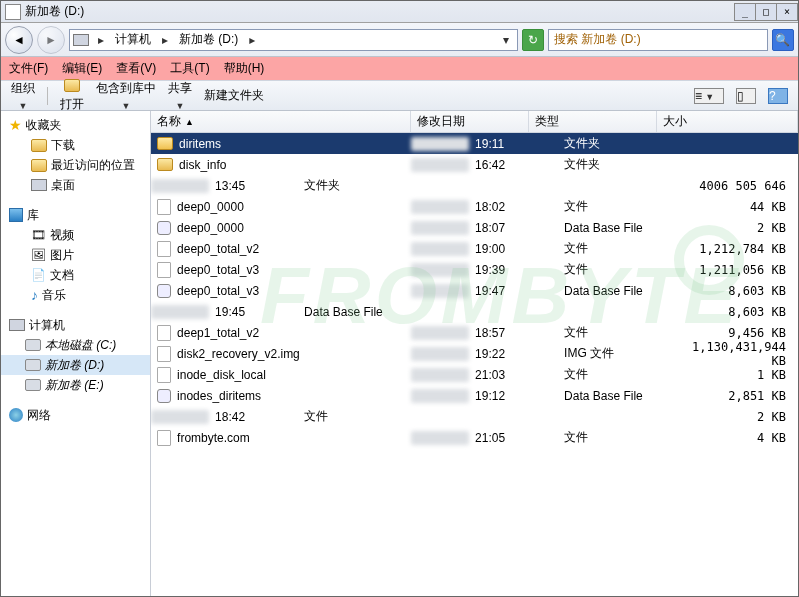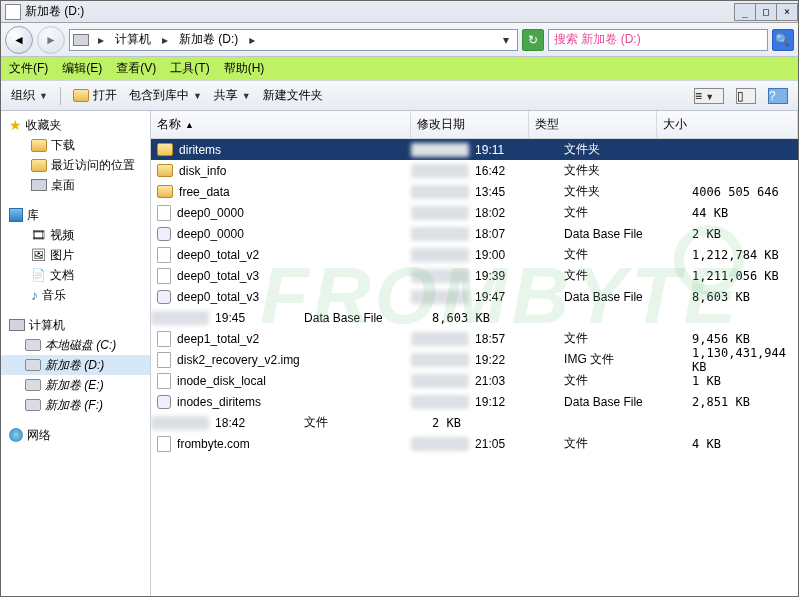--- a/index.html
+++ b/index.html
@@ -14,30 +14,30 @@
 
 
 .navbar { display: flex; align-items: center; height: 34px; background: linear-gradient(#f3f5fa,#e8ecf3); padding: 0 4px; border-bottom:1px solid #bcc3cd; gap:4px;}
 .navcircle { width: 28px; height: 28px; border-radius: 50%; border: 1px solid #98a0b0; background: radial-gradient(circle at 30% 30%, #fff, #d0d8e8); display:flex; align-items:center; justify-content:center;}
 .navcircle.disabled { opacity:.5;}
 .address { flex: 1; height: 22px; border: 1px solid #8a99b5; background: #fff; display: flex; align-items: center; padding: 0 3px; gap:4px;}
 .folder-ico { width:16px;height:16px; background: linear-gradient(#fce9a4,#e9bb52); border:1px solid #bb8a20; border-radius:2px;}
 .addr-seg { padding: 0 2px; }
 .addr-drop{width:16px;height:20px;display:flex;align-items:center;justify-content:center;color:#333;}
 .refresh-btn{width:22px;height:22px;border:1px solid #3a8f3a;background:#4aa64a;color:#fff;display:flex;align-items:center;justify-content:center;border-radius:2px;}
-.search { width: 220px; height: 22px; border: 1px solid #8a99b5; background: #fff; display: flex; align-items: center; padding-left: 5px; color:#ec4899;}
+.search { width: 220px; height: 22px; border: 1px solid #8a99b5; background: #fff; display: flex; align-items: center; padding-left: 5px; color:#a16207;}
 .search-go{width:22px;height:22px;border:1px solid #2a5fc0;background:#3b77e0;display:flex;align-items:center;justify-content:center;color:#fff;border-radius:2px;}
 
 
-.menubar { display: flex; gap: 14px; padding: 3px 8px; background: #bef264; border-bottom: 1px solid #cfd5df; }
+.menubar { display: flex; gap: 14px; padding: 3px 8px; background: #fca5a5; border-bottom: 1px solid #cfd5df; }
 .menubar span { cursor: default; }
 
 
 .toolbar { display: flex; align-items: center; gap: 12px; padding: 4px 10px; background: linear-gradient(#f6f8fb,#e6ebf2); border-bottom: 1px solid #bcc3cd; height:30px;}
-.tbtn { display: flex; align-items: center; gap: 4px; }
+.tbtn { display: flex; align-items: center; gap: 4px; flex-direction: column; }
 .dd{font-size:9px;color:#333;}
 .tsep{width:1px;height:18px;background:#bbb;}
 .tspacer{flex:1;}
 .tool-ico{width:20px;height:16px;border:1px solid #888;background:#f0f0f0;}
 
 
 .body { display: flex; height: calc(100% - 22px - 34px - 22px - 30px - 2px); }
 
 
 .tree { width: 175px; border-right: 1px solid #c8cdd6; background: #fff; overflow: auto; padding-top:4px;}
@@ -48,31 +48,31 @@
 .tgap{height:10px;}
 .star{color:#f0b400;font-size:14px;}
 .drive-ico{width:16px;height:12px;background:#d8dde5;border:1px solid #888;border-radius:2px;display:inline-block;position:relative;}
 .lib-ico{width:14px;height:14px;background:linear-gradient(#7cc0ed,#2a7fc4);border:1px solid #2a6da8;}
 .computer-ico{width:16px;height:12px;background:#d0d5e0;border:1px solid #777;}
 .globe-ico{width:14px;height:14px;border-radius:50%;background:radial-gradient(#8bd0e6,#2a7fc4);}
 .music-ico{color:#2a7fc4;font-size:14px;}
 
 
 .pane { flex: 1; display: flex; flex-direction: column; }
-.cols { display: flex; height: 28px; border-bottom: 1px solid #cfd5df; background: linear-gradient(#fafbfc,#edf0f5); }
+.cols { display: flex; height: 22px; border-bottom: 1px solid #cfd5df; background: linear-gradient(#fafbfc,#edf0f5); }
 .col { padding-left: 6px; display:flex;align-items:center; border-right: 1px solid #d5dae2;}
 .c-name{width:260px;} .c-date{width:118px;} .c-type{width:128px;} .c-size{flex:1;}
 .rows{flex:1; overflow:auto;}
 .row { display: flex; height: 21px; align-items: center; }
 .row.sel{ background:#1b3a6e; color:#fff;}
 .r-name{width:260px; padding-left:6px; display:flex; align-items:center; gap:6px;}
 .r-date{width:118px;display:flex;}
 .r-date .blur{width:58px;height:14px;background:#dcdfe3;filter:blur(2px);border-radius:2px;margin-right:6px;}
 .r-type{width:128px;margin-left:35px;}
-.r-size{flex:1; text-align:left; padding-right:12px; font-family: monospace;}
+.r-size{flex:1; text-align:right; padding-right:12px; font-family: monospace;}
 .file-ico{width:14px;height:16px;background:#fff;border:1px solid #aaa;border-radius:1px;}
 .db-ico{width:14px;height:14px;border:1px solid #888;border-radius:3px;background:#eef}
 .folder-ico-sm{width:16px;height:13px;background:linear-gradient(#fce9a4,#e9bb52);border:1px solid #bb8a20;border-radius:2px;}
 .folder-ico-sm.sel{background:linear-gradient(#ffe9a4,#f0c252);}
 .sort-arrow{font-size:9px;margin-left:4px;}
 
 
 .watermark{position:absolute; top:250px; left:260px; font-size:80px; font-weight:700; color:rgba(120,200,140,0.18); letter-spacing:4px; pointer-events:none; font-style:italic;}
 .circle-mark{position:absolute; top:225px; right:55px; width:70px;height:70px;border:10px solid rgba(120,200,140,0.18);border-radius:50%;pointer-events:none;}
 </style>
@@ -194,24 +194,20 @@
         <span>本地磁盘 (C:)</span>
       </div>
     <div class="tnode child2 selected">
         <span class="drive-ico"></span>
         <span>新加卷 (D:)</span>
       </div>
     <div class="tnode child2">
         <span class="drive-ico"></span>
         <span>新加卷 (E:)</span>
       </div>
-    <div class="tnode child2">
-        <span class="drive-ico"></span>
-        <span>新加卷 (F:)</span>
-      </div>
     <div class="tgap"></div>
     <div class="tnode">
         <span class="globe-ico"></span>
         <span>网络</span>
       </div>
   </div>
 
   <div class="pane">
     <div class="cols">
       <div class="col c-name">
@@ -241,24 +237,20 @@
             <span>disk_info</span>
           </div>
           <div class="r-date">
             <span class="blur"></span>
             <span>16:42</span>
           </div>
           <div class="r-type">文件夹</div>
           <div class="r-size"></div>
         </div>
         <div class="row">
-          <div class="r-name">
-            <span class="folder-ico-sm"></span>
-            <span>free_data</span>
-          </div>
           <div class="r-date">
             <span class="blur"></span>
             <span>13:45</span>
           </div>
           <div class="r-type">文件夹</div>
           <div class="r-size">4006 505 646</div>
         </div>
         <div class="row">
           <div class="r-name">
             <span class="file-ico"></span>

